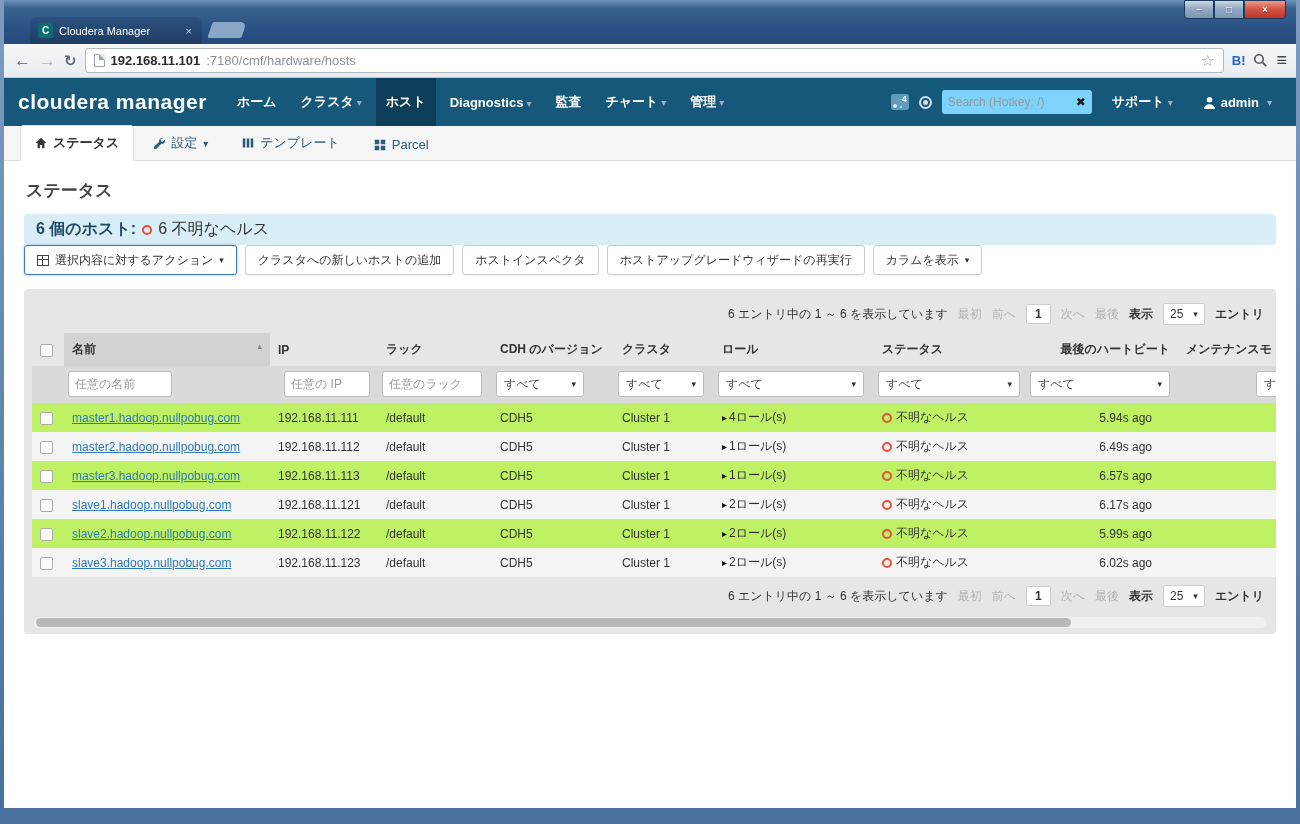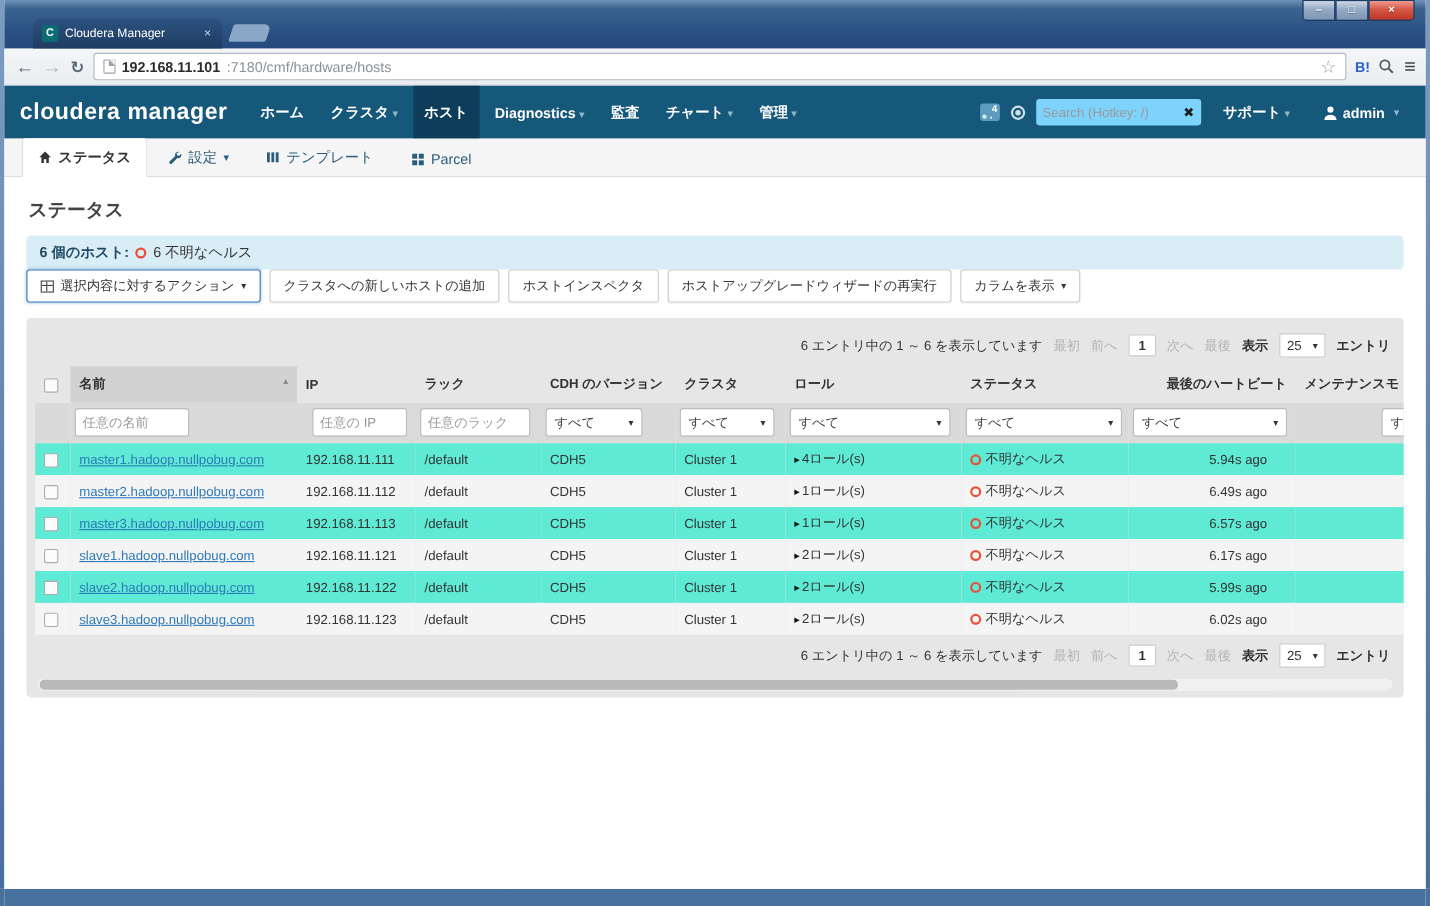--- a/index.html
+++ b/index.html
@@ -75,21 +75,21 @@
     padding:8px 14px; cursor:pointer; border:1px solid transparent; margin-bottom:-1px;}
   .stab.active { background:#fff; border:1px solid #ddd; border-bottom-color:#fff;
     border-radius:4px 4px 0 0; color:#333; font-weight:bold;}
   .stab svg { flex:none; }
   .stab .caret { font-size:10px; color:#2a5d7c;}
 
   
   .content { flex:1; background:#fff; padding:14px 20px 0 20px; overflow:hidden;}
   h2.page-title { font-size:17px; font-weight:bold; color:#444; margin:4px 0 12px 2px;}
   .banner { background:var(--banner-bg,#d9edf7); border-radius:4px; height:31px; display:flex;
-    align-items:center; padding:0 12px; gap:6px; font-size:13px; color:#333;}
+    align-items:center; padding:0 12px; gap:6px; font-size:16px; color:#333;}
   .banner .lbl { font-weight:bold; color:#1f4b63;}
   .ring { width:10px; height:10px; border:2px solid var(--status-ring,#e8503a); border-radius:50%;
     display:inline-block; flex:none;}
   .btn-row { display:flex; gap:8px; }
   .btn { background:#fff; border:1px solid #ccc; border-radius:3px; height:30px; padding:0 12px;
     font-size:12px; color:#333; display:flex; align-items:center; gap:6px; cursor:pointer; white-space:nowrap;
     box-shadow:0 1px 1px rgba(0,0,0,.04);}
   .btn.primary-focus { border-color:#3a7bbf; box-shadow:0 0 3px rgba(58,123,191,.5);}
   .btn .caret { font-size:9px; color:#333;}
   .grid-icon { width:12px; height:11px; border:1px solid #444; position:relative;}
@@ -112,21 +112,21 @@
   th { text-align:left; font-size:12px; color:#333; padding:8px 8px; white-space:nowrap; overflow:hidden;}
   th.sorted { background:#d2d2d2; position:relative;}
   th.sorted .sort-caret { position:absolute; right:8px; top:8px; font-size:9px; color:#888;}
   tr.filters td { background:#dadada; padding:5px 8px 6px 4px; white-space:nowrap; overflow:hidden;}
   .f-input { height:26px; border:1px solid #bbb; border-radius:3px; font-size:12px; padding:0 6px;
     color:#333; font-family:inherit; outline:none; background:#fff;}
   .f-input::placeholder { color:#999; }
   .f-select { height:26px; background:#fff; border:1px solid #bbb; border-radius:3px; display:inline-flex;
     align-items:center; justify-content:space-between; padding:0 7px; color:#444; gap:6px; overflow:hidden; white-space:nowrap;}
   .f-select .caret { font-size:9px; color:#333; flex:none;}
-  tbody td { padding:6px 8px; white-space:nowrap; overflow:hidden; background:#5eead4;}
+  tbody td { padding:6px 8px; white-space:nowrap; overflow:hidden; background:#bef264;}
   tbody tr:nth-child(even) td { background:#f4f4f4; }
   tbody a { color:var(--link-color,#2f79b8); text-decoration:underline; cursor:pointer;}
   .cb { width:13px; height:13px; border:1px solid #adadad; background:#fbfbfb; border-radius:2px;
     display:inline-block; vertical-align:middle;}
   .chev { font-size:10px; color:#111; margin-right:2px; font-weight:bold;}
   td.c-status span.txt { vertical-align:middle;}
   td.c-status .ring { vertical-align:middle; margin-right:4px;}
   td.c-hb { text-align:right; padding-right:26px;}
   .hscroll { height:11px; background:#f0f0f0; border-radius:6px; margin:2px 2px 2px 2px; position:relative;}
   .hscroll .thumb { position:absolute; left:2px; top:1px; bottom:1px; width:84%;

